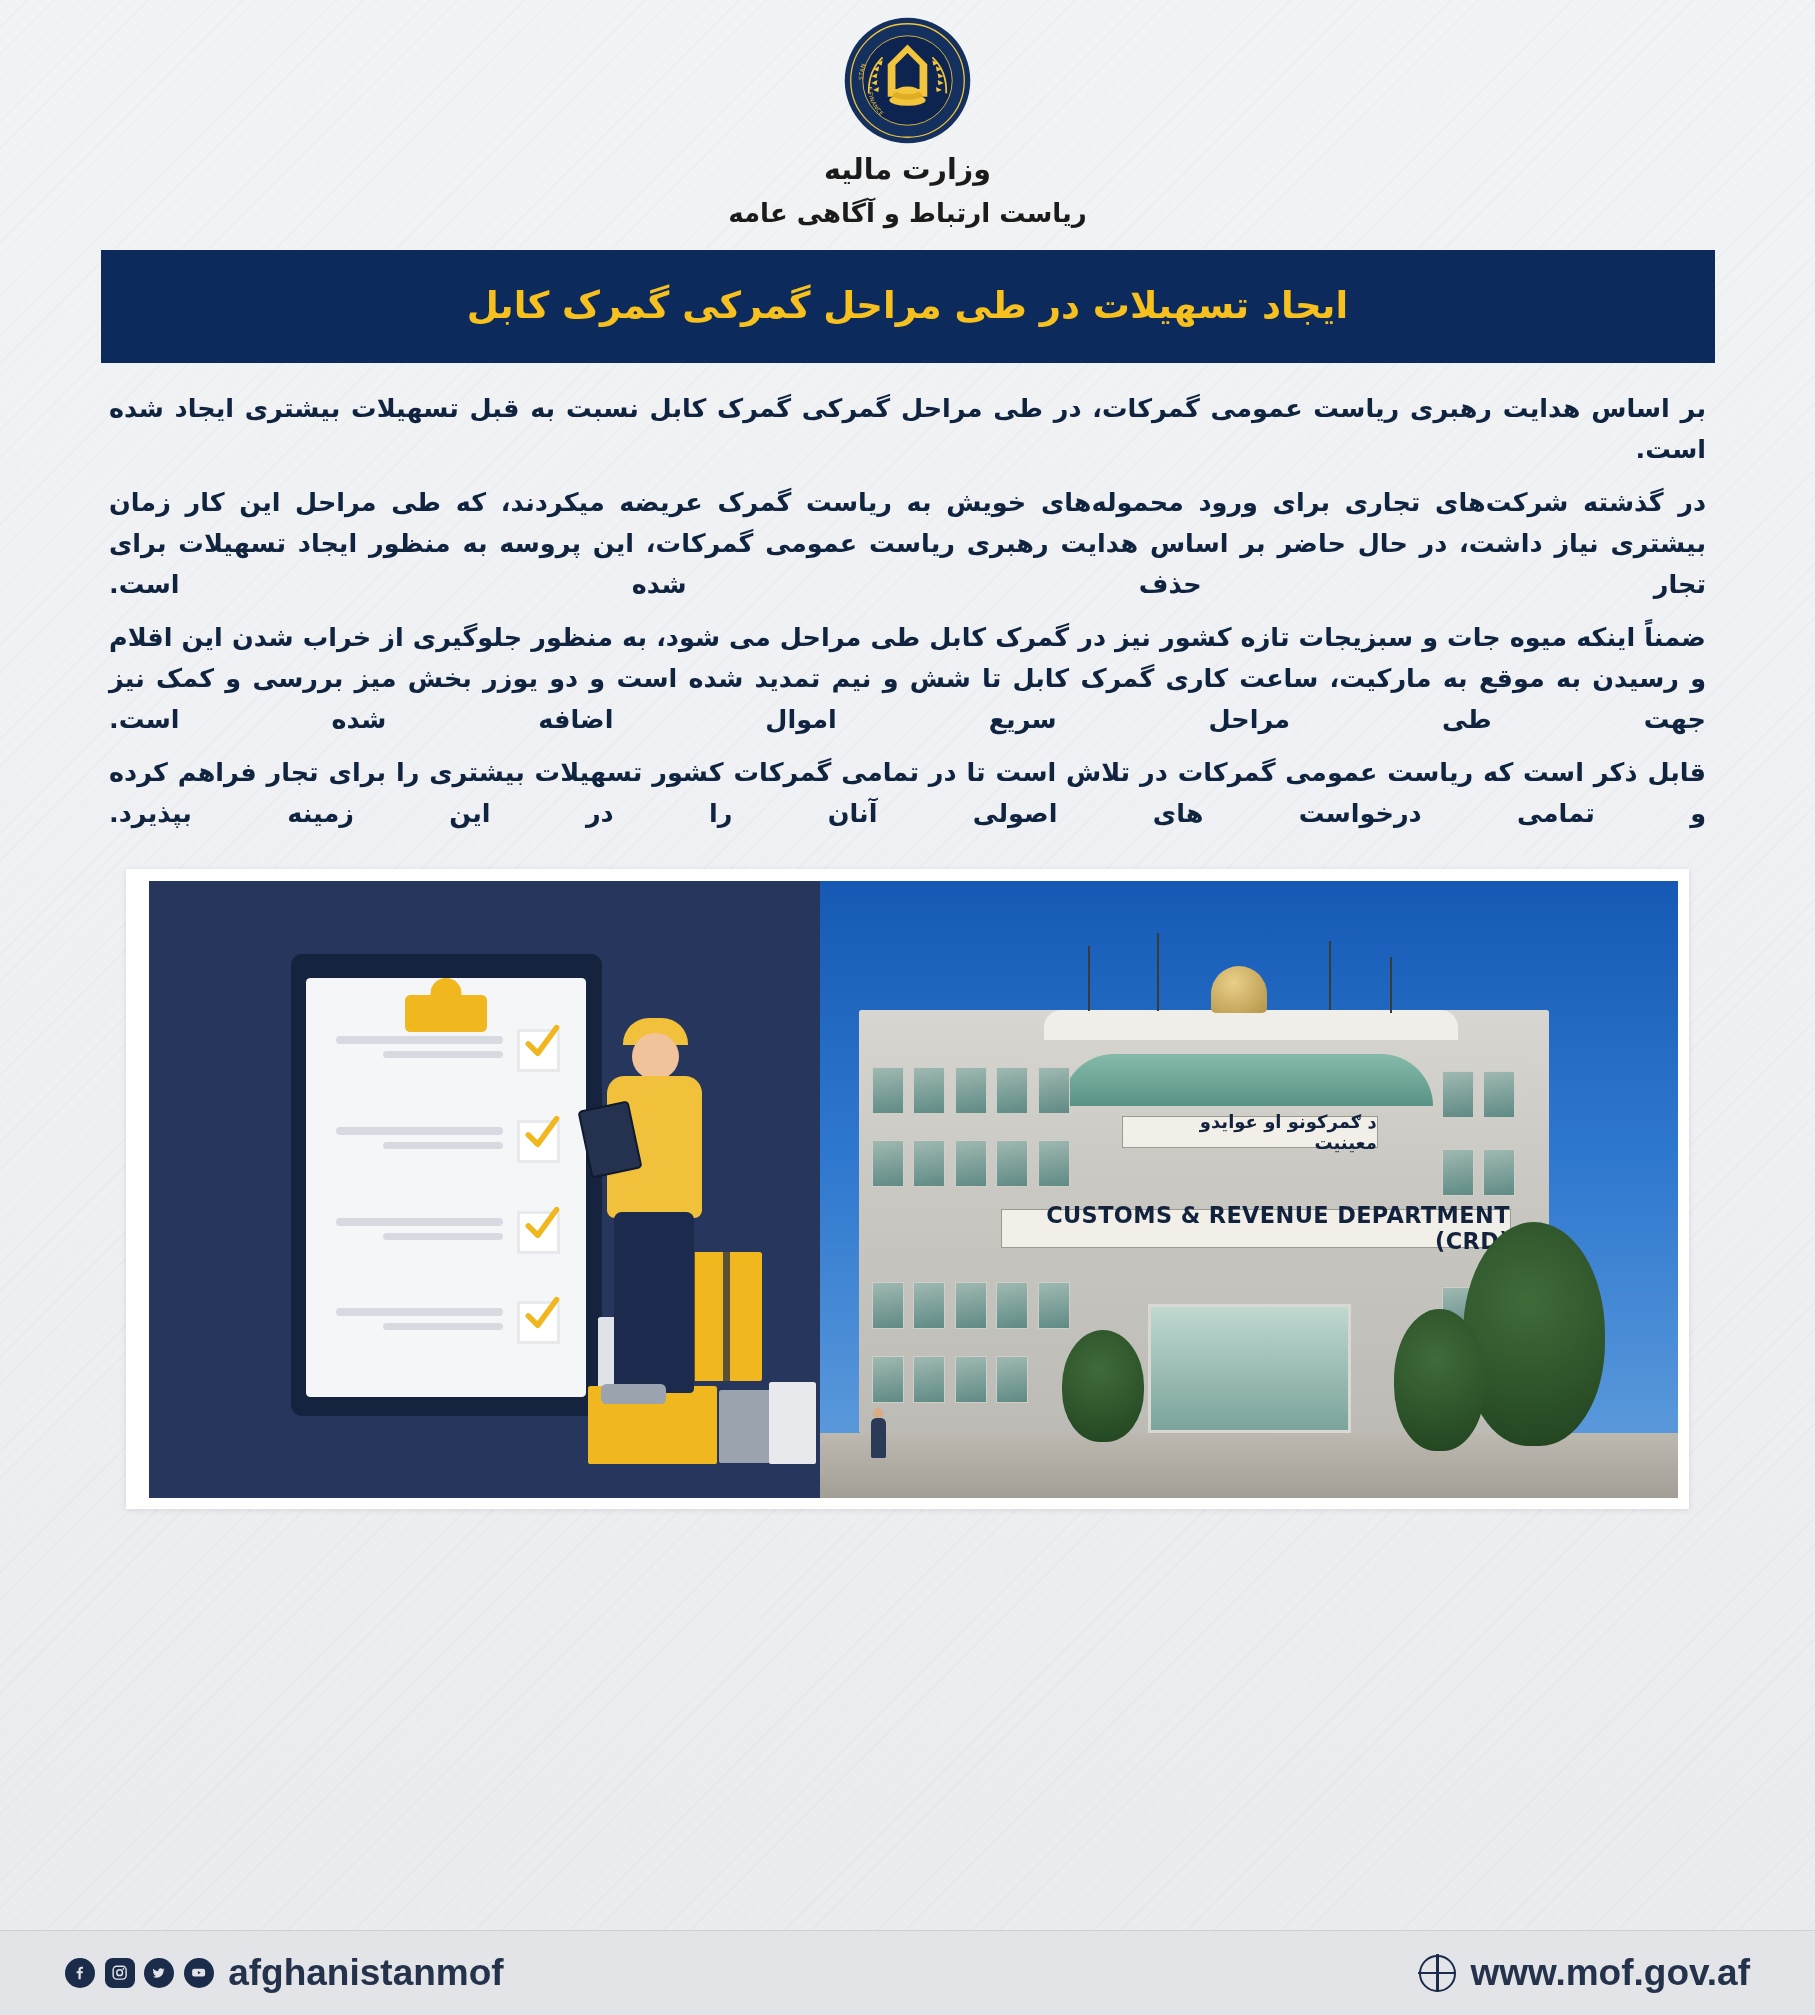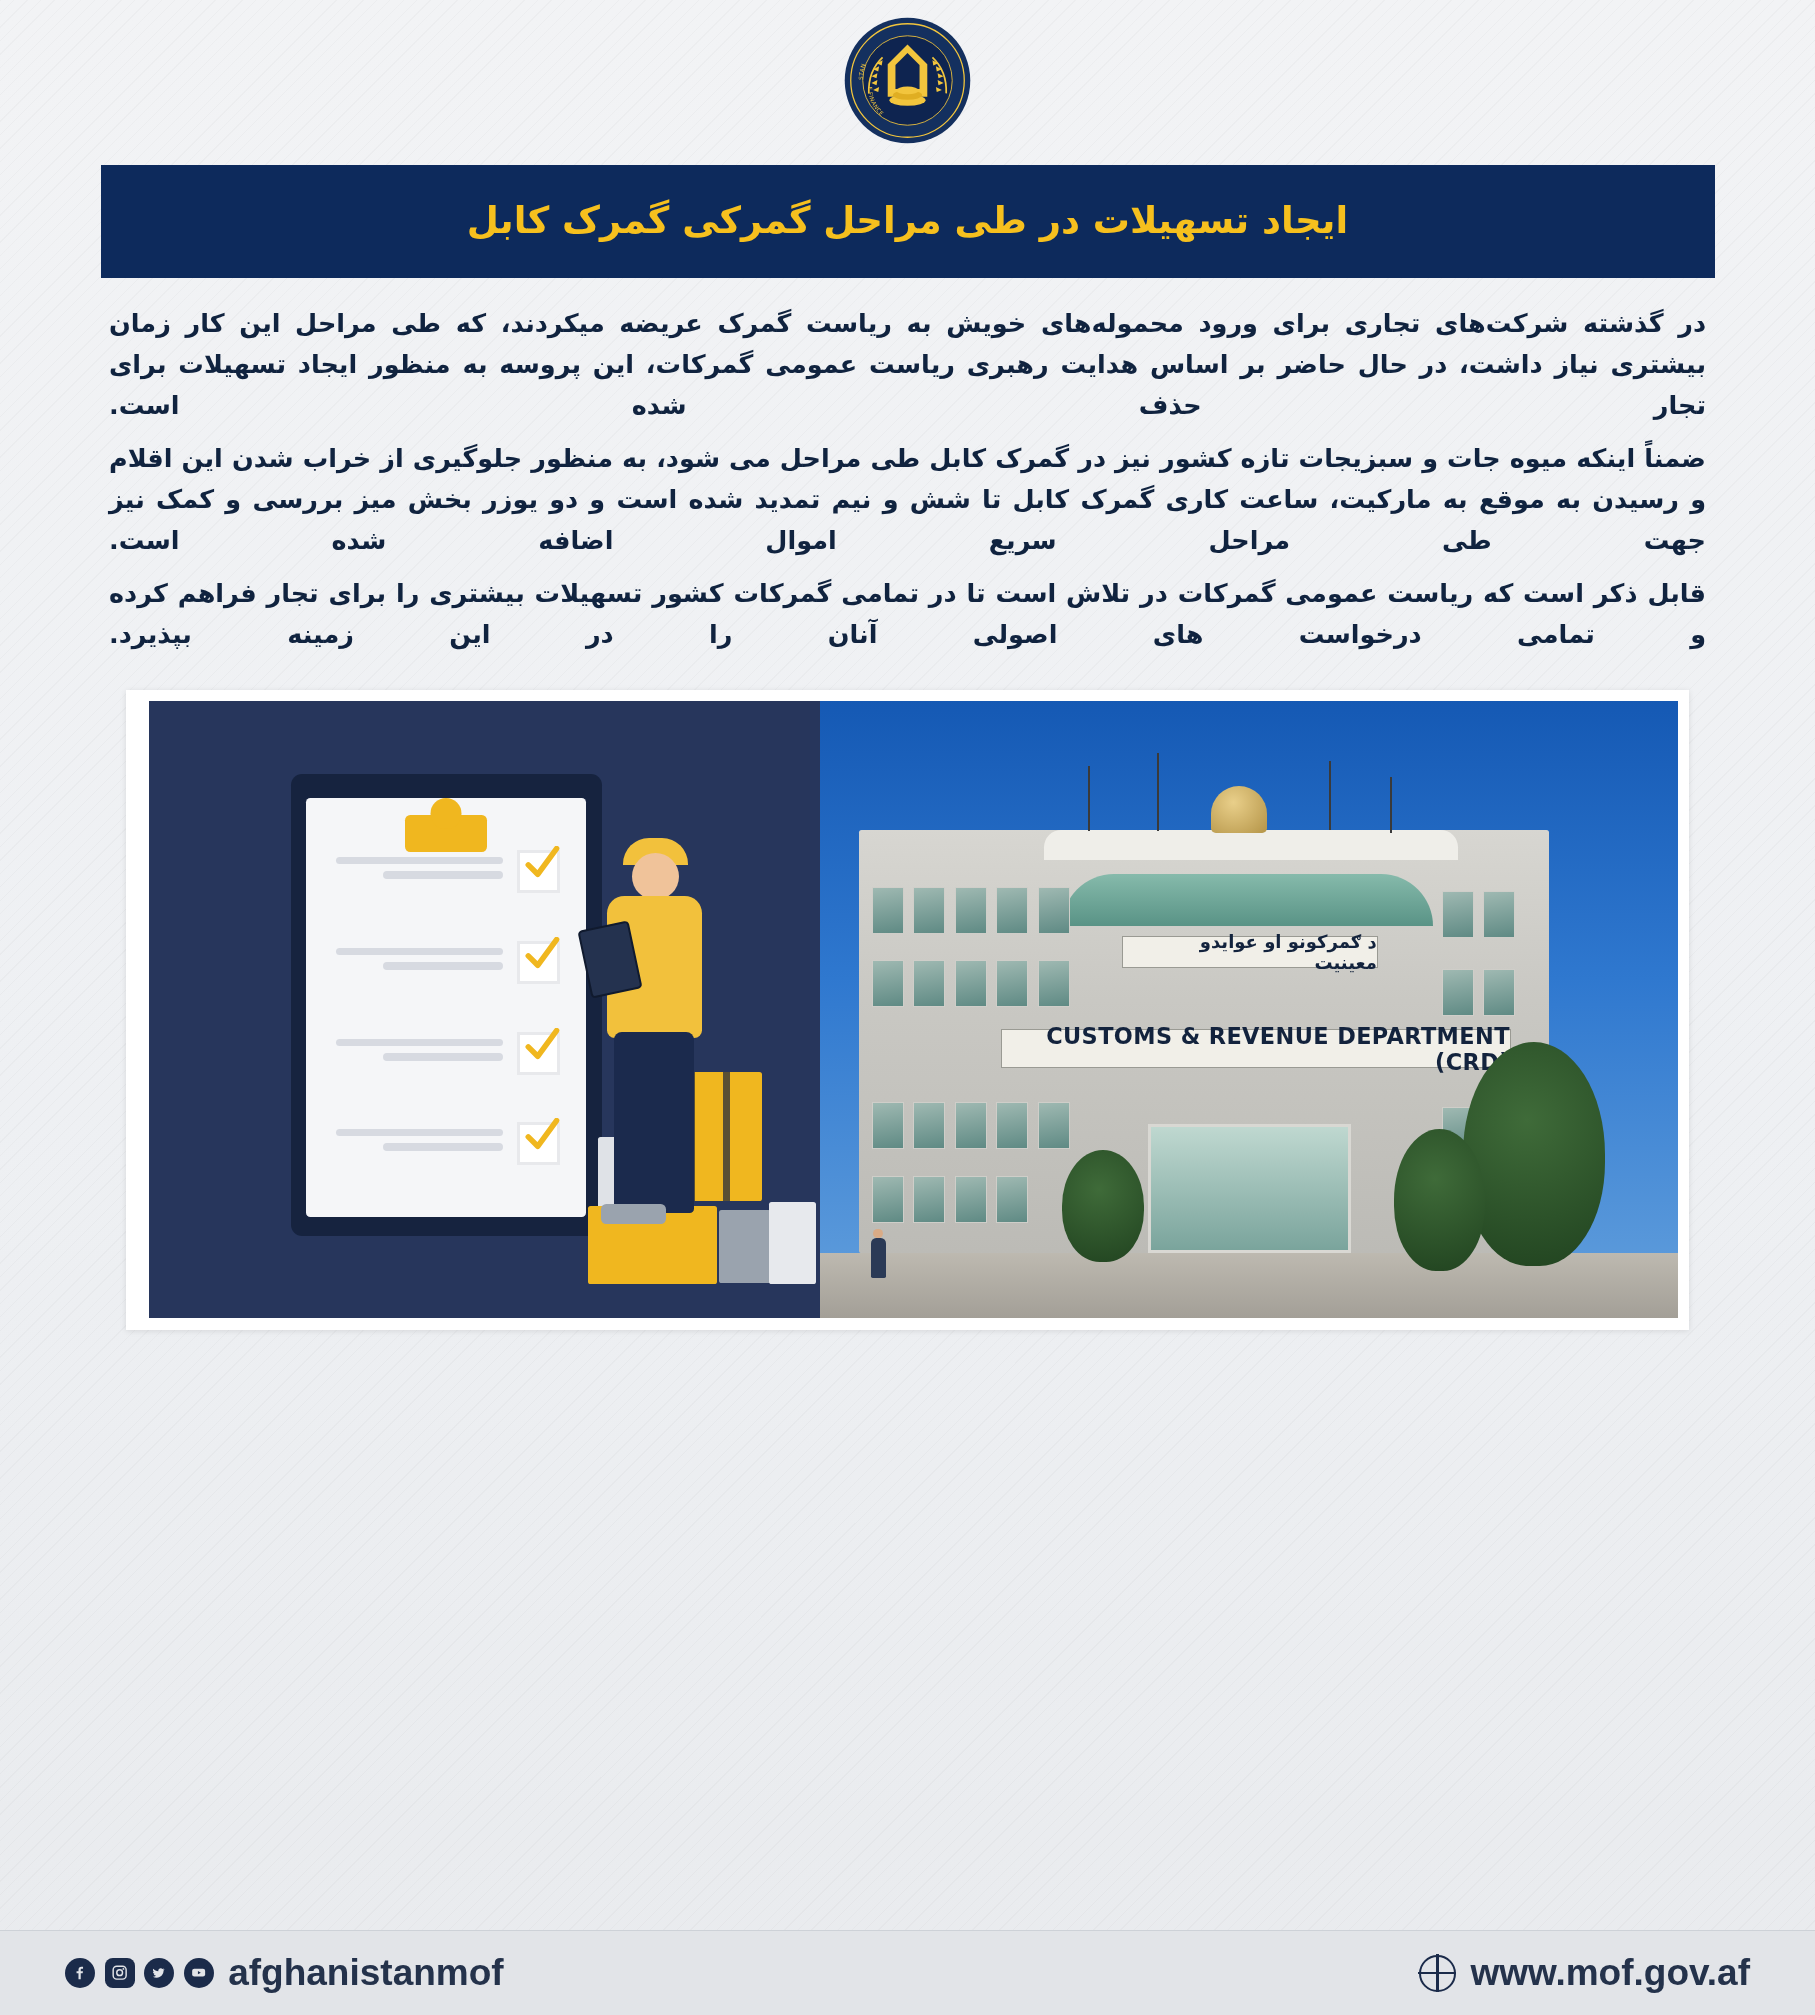--- a/index.html
+++ b/index.html
@@ -407,26 +407,31 @@
         <text font-size="13" fill="#f2c53d" font-family="DejaVu Sans, sans-serif" letter-spacing="1">
           <textPath href="#arcTop" startOffset="12%">ISLAMIC EMIRATE OF AFGHANISTAN</textPath>
         </text>
         <text font-size="13" fill="#f2c53d" font-family="DejaVu Sans, sans-serif" letter-spacing="1">
           <textPath href="#arcBottom" startOffset="27%">MINISTRY OF FINANCE</textPath>
         </text>
       </svg>
     </div>
   </div>
 
+  <div class="ministry-lines">
+    <div class="ministry-title">وزارت مالیه</div>
+    <div class="ministry-sub">ریاست ارتباط و آگاهی عامه</div>
+  </div>
 
   <div class="headline-band">
     <div class="headline-text">ایجاد تسهیلات در طی مراحل گمرکی گمرک کابل</div>
   </div>
 
   <div class="body-copy">
+    <p>بر اساس هدایت رهبری ریاست عمومی گمرکات، در طی مراحل گمرکی گمرک کابل نسبت به قبل تسهیلات بیشتری ایجاد شده است.</p>
     <p>در گذشته شرکت‌های تجاری برای ورود محموله‌های خویش به ریاست گمرک عریضه میکردند، که طی مراحل این کار زمان بیشتری نیاز داشت، در حال حاضر بر اساس هدایت رهبری ریاست عمومی گمرکات، این پروسه به منظور ایجاد تسهیلات برای تجار حذف شده است.</p>
     <p>ضمناً اینکه میوه جات و سبزیجات تازه کشور نیز در گمرک کابل طی مراحل می شود، به منظور جلوگیری از خراب شدن این اقلام و رسیدن به موقع به مارکیت، ساعت کاری گمرک کابل تا شش و نیم تمدید شده است و دو یوزر بخش میز بررسی و کمک نیز جهت طی مراحل سریع اموال اضافه شده است.</p>
     <p>قابل ذکر است که ریاست عمومی گمرکات در تلاش است تا در تمامی گمرکات کشور تسهیلات بیشتری را برای تجار فراهم کرده و تمامی درخواست های اصولی آنان را در این زمینه بپذیرد.</p>
   </div>
 
   <div class="images-row">
 
     <div class="photo">
       <div class="sky"></div>
 

